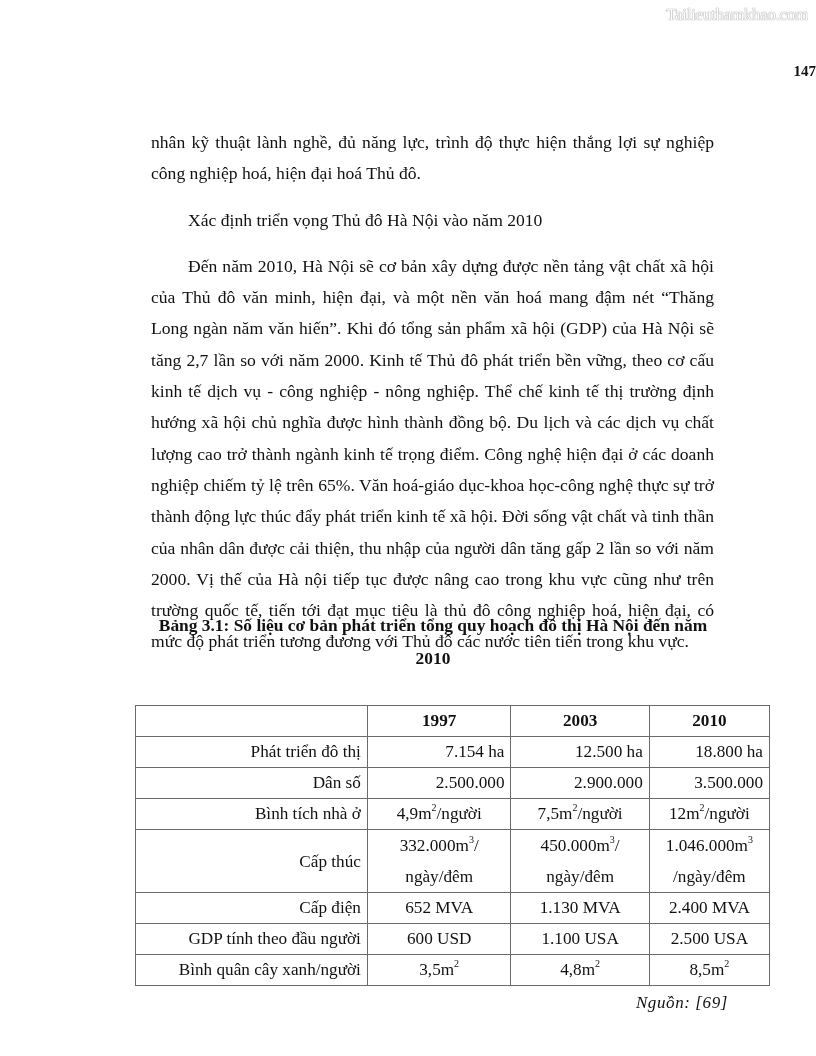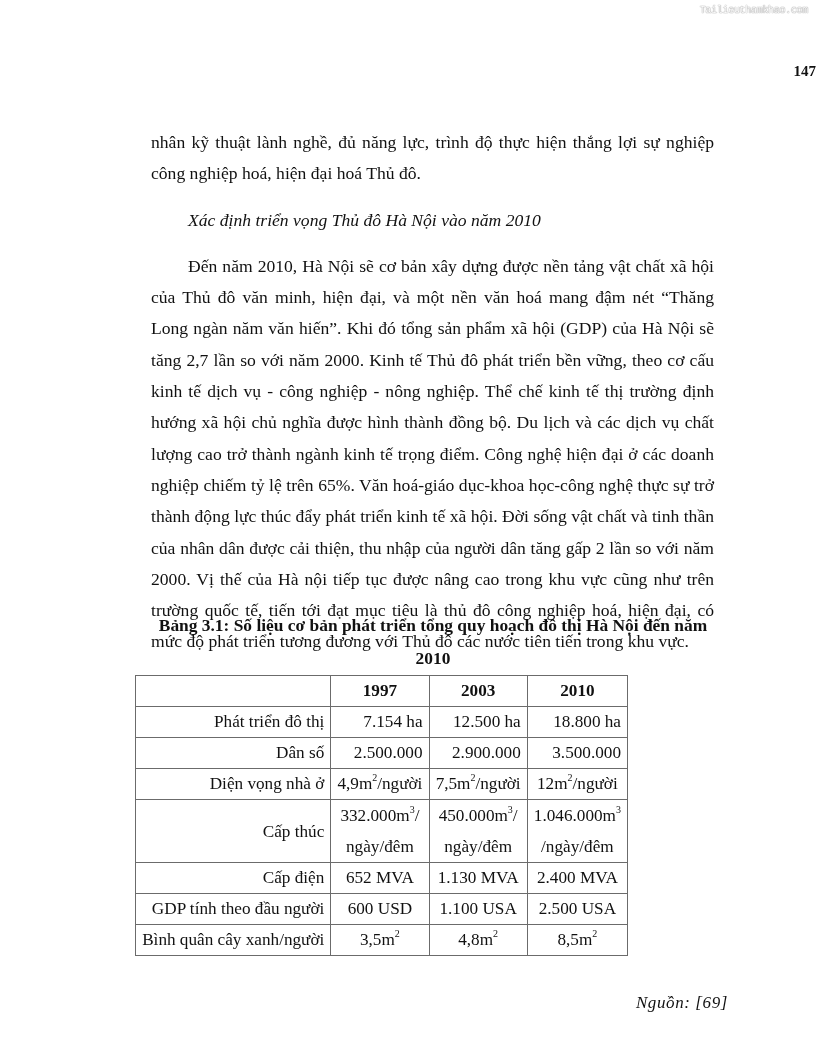--- a/index.html
+++ b/index.html
@@ -3,42 +3,42 @@
   <meta charset="utf-8">
   <style>
     html, body { margin: 0; padding: 0; background: #ffffff; }
     body {
       width: 816px; height: 1056px; position: relative; overflow: hidden;
       font-family: "Liberation Serif", "DejaVu Serif", serif;
       color: #111111;
     }
     .watermark {
       position: absolute; top: 5px; right: 8px;
-      font-family: Liberation Mono, monospace;
-      font-size: 10px; color: #ffffff;
+      font-family: Liberation Serif, serif;
+      font-size: 17px; color: #ffffff;
       text-shadow: 0 0 1px #8a8a8a, 0 0 1px #8a8a8a;
       letter-spacing: -0.3px;
     }
     .page-number {
       position: absolute; top: 63px; left: 0; width: 816px;
       text-align: right; font-size: 15px; font-weight: bold;
     }
     .body-text {
       position: absolute; left: 136px; width: 593px; top: 112px;
       font-size: 17.6px; line-height: 31.3px; text-align: justify;
     }
     .body-text p { margin: 15px; }
     .indent { text-indent: 37px; }
-    .italic { font-style: italic; }
+    .italic { }
     .caption {
       position: absolute; left: 130px; width: 606px; top: 609px;
       font-size: 17.4px; font-weight: bold; text-align: center; line-height: 33px;
     }
     table.data-table {
-      position: absolute; left: 135px; top: 675px; width: 493px;
+      position: absolute; left: 135px; top: 705px; width: 635px;
       border-collapse: collapse; font-size: 17.2px;
     }
     table.data-table td {
       border: 1px solid #6b6b6b; padding: 0 6px; height: 30px; line-height: 30px;
       vertical-align: middle; white-space: nowrap;
     }
     table.data-table tr.header td { font-weight: bold; text-align: center; height: 30px; }
     td.col-label { width: 205px; }
     td.col1 { width: 122px; }
     td.col2 { width: 117px; }
@@ -83,21 +83,21 @@
     <td class="left">12.500 ha</td>
     <td class="left">18.800 ha</td>
   </tr>
   <tr>
     <td class="left">Dân số</td>
     <td class="left">2.500.000</td>
     <td class="left">2.900.000</td>
     <td class="left">3.500.000</td>
   </tr>
   <tr>
-    <td class="left">Diện vọng nhà ở</td>
+    <td class="left">Bình tích nhà ở</td>
     <td class="center"><span>4,9m</span><sup>2</sup><span>/người</span></td>
     <td class="center"><span>7,5m</span><sup>2</sup><span>/người</span></td>
     <td class="center"><span>12m</span><sup>2</sup><span>/người</span></td>
   </tr>
   <tr class="tall">
     <td class="left">Cấp thúc</td>
     <td class="center"><span>332.000m</span><sup>3</sup><span>/</span><br><span>ngày/đêm</span></td>
     <td class="center"><span>450.000m</span><sup>3</sup><span>/</span><br><span>ngày/đêm</span></td>
     <td class="center"><span>1.046.000m</span><sup>3</sup><span></span><br><span>/ngày/đêm</span></td>
   </tr>

